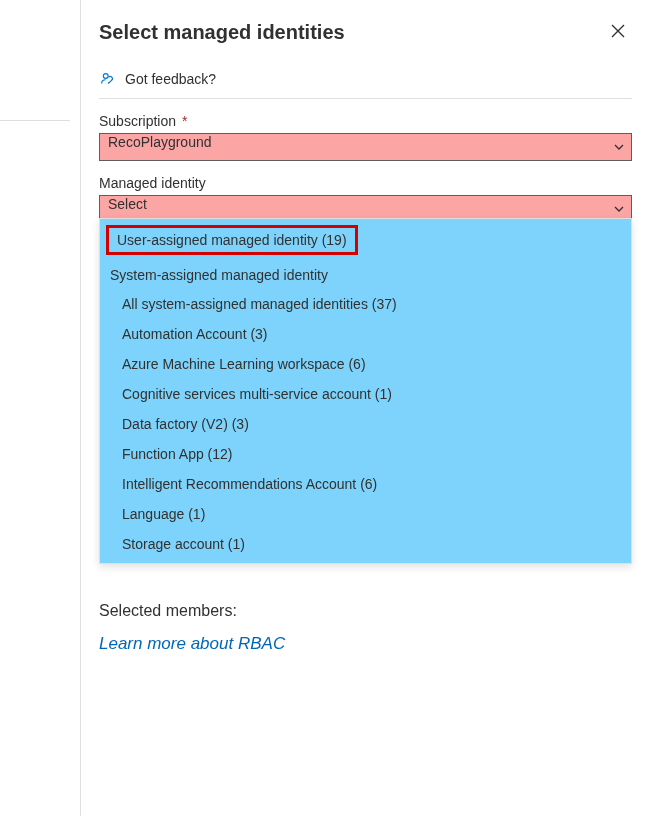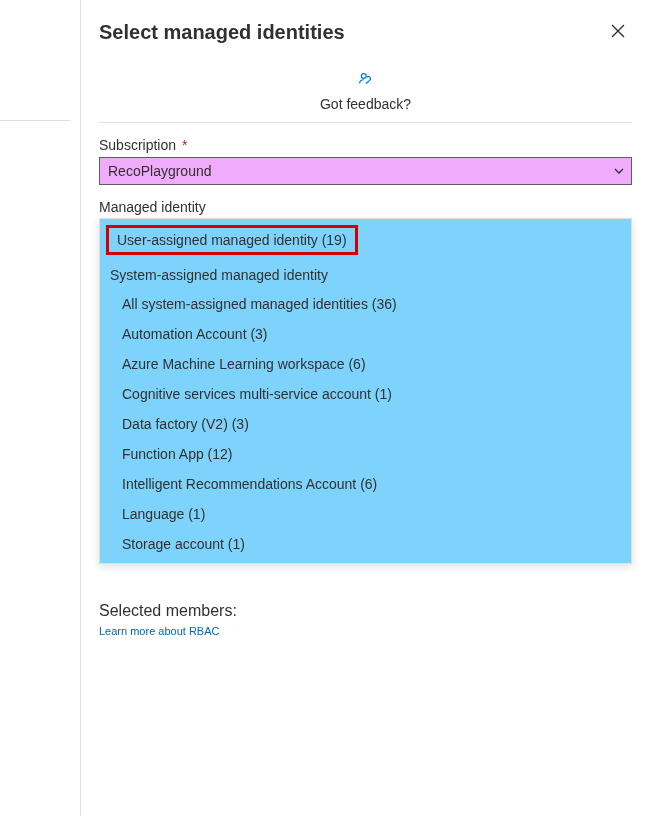--- a/index.html
+++ b/index.html
@@ -63,42 +63,40 @@
   .close-btn svg { width: 14px; height: 14px; }
   .feedback-row {
     display: flex;
     align-items: center;
     gap: 8px;
     padding: 6px 0 10px 0;
     border-bottom: 1px solid #e1dfdd;
     margin-bottom: 14px;
     cursor: pointer;
     color: #323130;
-    flex-direction: column;
   }
   .feedback-row .icon { color:#0078d4; }
   .feedback-row .icon svg { width:18px; height:18px; display:block; }
   .label-line {
     margin-bottom: 4px;
     font-size: 14px;
   }
   .required {
     color: #a4262c;
     margin-left: 2px;
   }
   .select-box {
     position: relative;
     border: 1px solid #605e5c;
     height: 26px;
     display: flex;
-    align-items: center;
     padding: 0 28px 0 8px;
     font-size: 14px;
     cursor: pointer;
-    background: #f0abfc;
+    background: #fca5a5;
   }
   .select-box + .label-line { margin-top: 14px; }
   .chevron {
     position: absolute;
     right: 6px;
     top: 50%;
     transform: translateY(-50%);
     color: #323130;
   }
   .chevron svg { width:12px; height:12px; display:block; }
@@ -139,24 +137,25 @@
     font-size: 16px;
     margin-bottom: 2px;
   }
   .sel-members-text {
     font-size: 14px;
     line-height: 1.35;
     color: #323130;
   }
   .learn-link {
     display: inline-block;
-    margin-top: 0;
+    margin-top: 12px;
     color: #0067b8;
-    font-size: 11px;
-    cursor: pointer;
+    font-size: 17px;
+    cursor: pointer;
+    font-style: italic;
   }
 </style>
 </head>
 <body>
 
 <div class="shell">
   <div class="left-divider"></div>
   <div class="panel">
     <div class="panel-inner">
 
@@ -205,21 +204,21 @@
         </span>
       </div>
 
     </div>
 
     <div class="dropdown">
       <div class="red-box">
         <span>User-assigned managed identity (19)</span>
       </div>
       <div class="dropdown-header">System-assigned managed identity</div>
-      <div class="dropdown-sub"><span>All system-assigned managed identities (36)</span></div>
+      <div class="dropdown-sub"><span>All system-assigned managed identities (37)</span></div>
       <div class="dropdown-sub"><span>Automation Account (3)</span></div>
       <div class="dropdown-sub"><span>Azure Machine Learning workspace (6)</span></div>
       <div class="dropdown-sub"><span>Cognitive services multi-service account (1)</span></div>
       <div class="dropdown-sub"><span>Data factory (V2) (3)</span></div>
       <div class="dropdown-sub"><span>Function App (12)</span></div>
       <div class="dropdown-sub"><span>Intelligent Recommendations Account (6)</span></div>
       <div class="dropdown-sub"><span>Language (1)</span></div>
       <div class="dropdown-sub"><span>Storage account (1)</span></div>
     </div>
 

